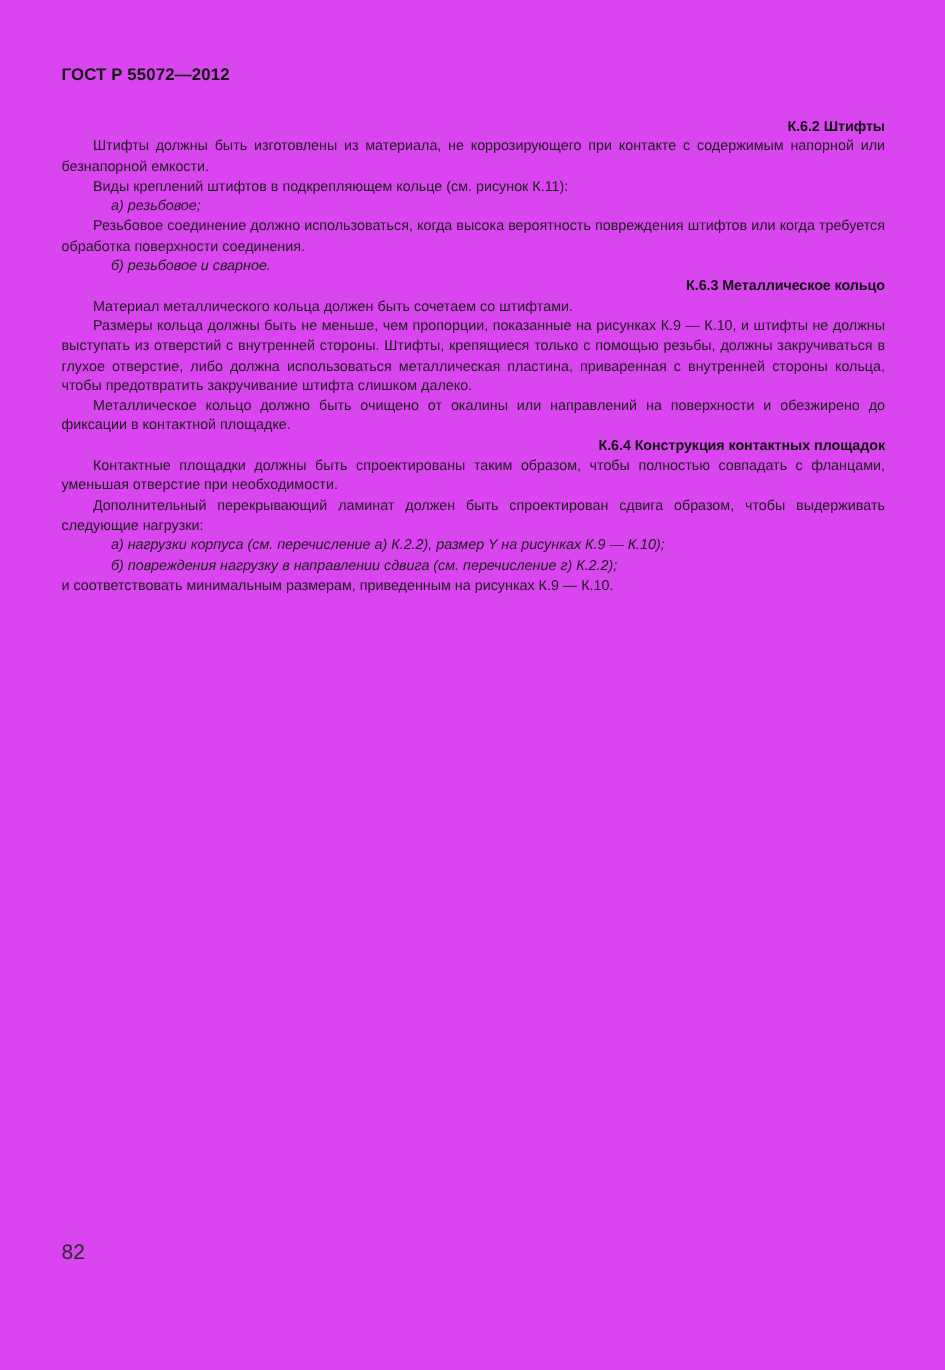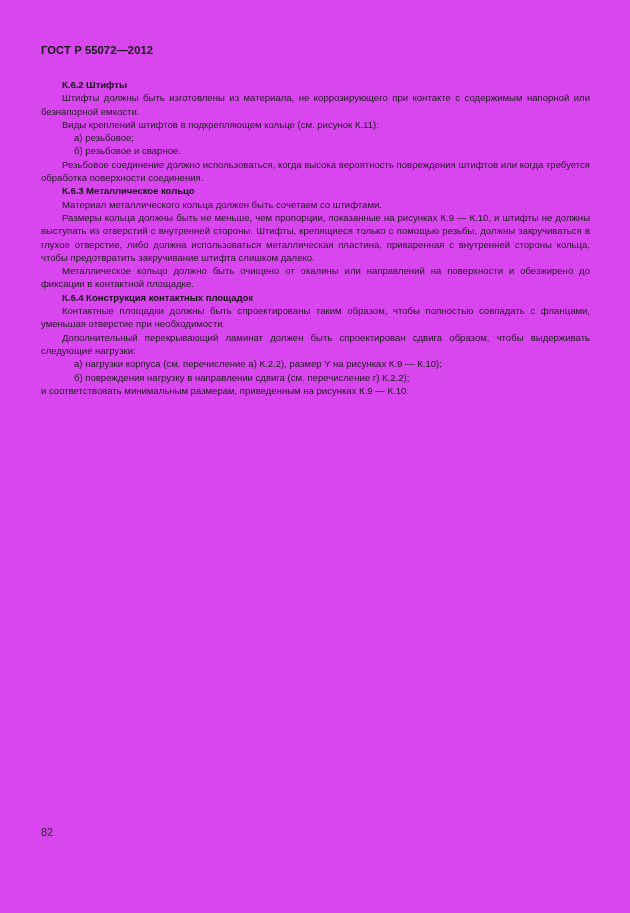--- a/index.html
+++ b/index.html
@@ -44,56 +44,57 @@
     color: #1c1c1c;
     margin: 0;
     -webkit-hyphens: manual;
     hyphens: manual;
   }
   .para.indent {
     text-indent: 21px;
   }
   .para.listitem {
     text-indent: 33px;
+    font-style: italic;
   }
   .para.noindent {
     text-indent: 0;
   }
   .heading {
     font-size: 9.55px;
     line-height: 13.3px;
     font-weight: bold;
     color: #121212;
     margin: 0;
     text-indent: 21px;
-    text-align: left;
+    text-align: right;
     letter-spacing: -0.05px;
   }
   .page-number {
     position: absolute;
     left: 41px;
     top: 826px;
-    font-size: 11px;
+    font-size: 14px;
     color: #2a2a2a;
   }
 </style>
 </head>
 <body>
 
 <div class="page">
 
   <div class="page-header">ГОСТ Р 55072—2012</div>
 
   <div class="content">
       <div class="heading">К.6.2 Штифты</div>
       <p class="para indent">Штифты должны быть изготовлены из материала, не коррозирующего при контакте с содержимым напорной или безнапорной емкости.</p>
       <p class="para indent">Виды креплений штифтов в подкрепляющем кольце (см. рисунок К.11):</p>
       <p class="para listitem">а) резьбовое;</p>
+      <p class="para indent">Резьбовое соединение должно использоваться, когда высока вероятность повреждения штифтов или когда требуется обработка поверхности соединения.</p>
       <p class="para listitem">б) резьбовое и сварное.</p>
-      <p class="para indent">Резьбовое соединение должно использоваться, когда высока вероятность повреждения штифтов или когда требуется обработка поверхности соединения.</p>
       <div class="heading">К.6.3 Металлическое кольцо</div>
       <p class="para indent">Материал металлического кольца должен быть сочетаем со штифтами.</p>
       <p class="para indent">Размеры кольца должны быть не меньше, чем пропорции, показанные на рисунках К.9 — К.10, и штифты не должны выступать из отверстий с внутренней стороны. Штифты, крепящиеся только с помощью резьбы, должны закручиваться в глухое отверстие, либо должна использоваться металлическая пластина, приваренная с внутренней стороны кольца, чтобы предотвратить закручивание штифта слишком далеко.</p>
       <p class="para indent">Металлическое кольцо должно быть очищено от окалины или направлений на поверхности и обезжирено до фиксации в контактной площадке.</p>
       <div class="heading">К.6.4 Конструкция контактных площадок</div>
       <p class="para indent">Контактные площадки должны быть спроектированы таким образом, чтобы полностью совпадать с фланцами, уменьшая отверстие при необходимости.</p>
       <p class="para indent">Дополнительный перекрывающий ламинат должен быть спроектирован сдвига образом, чтобы выдерживать следующие нагрузки:</p>
       <p class="para listitem">а) нагрузки корпуса (см. перечисление а) К.2.2), размер Y на рисунках К.9 — К.10);</p>
       <p class="para listitem">б) повреждения нагрузку в направлении сдвига (см. перечисление г) К.2.2);</p>
       <p class="para noindent">и соответствовать минимальным размерам, приведенным на рисунках К.9 — К.10.</p>

